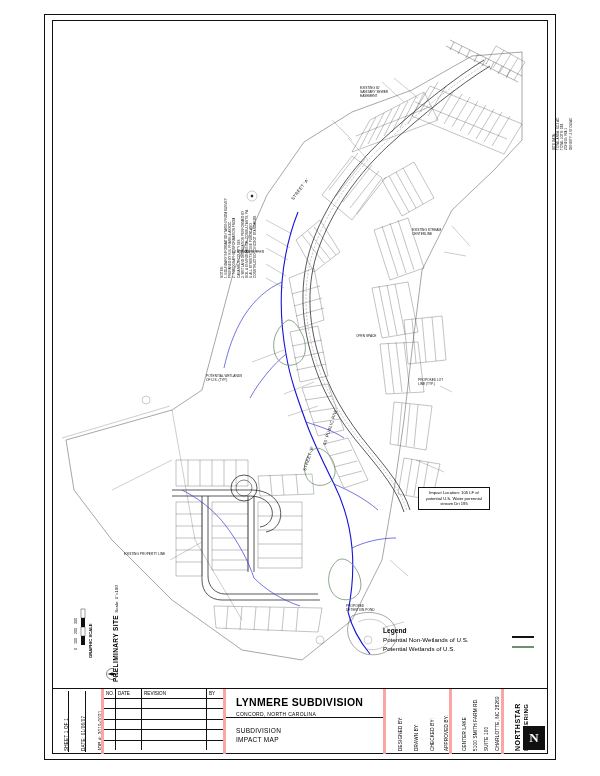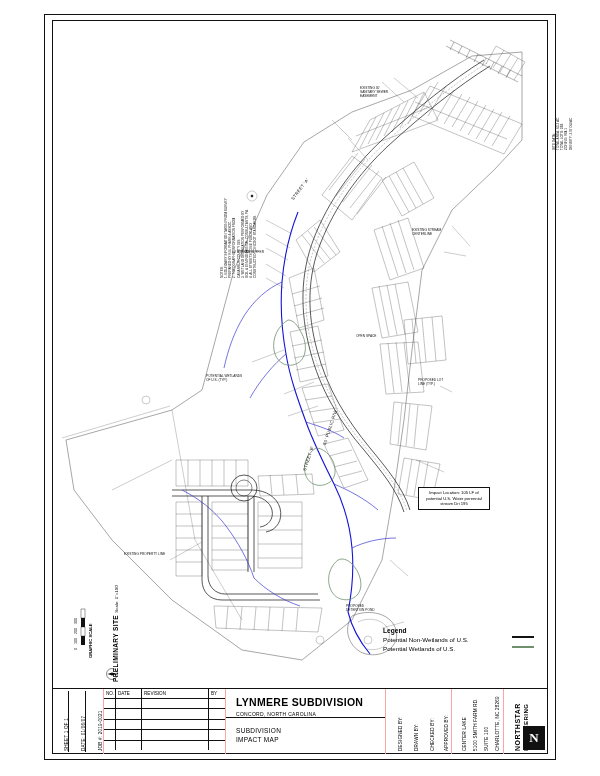--- a/index.html
+++ b/index.html
@@ -52,21 +52,21 @@
     left: 52px;
     top: 688px;
     width: 496px;
     height: 66px;
     border-top: 1px solid #111;
     box-sizing: border-box;
     display: flex;
     font-size: 5px;
   }
   .tb-cell {
-    border-right: 1px solid #fca5a5;
+    border-right: 3px solid #fca5a5;
     box-sizing: border-box;
     position: relative;
     overflow: hidden;
   }
   .tb-cell:last-child { border-right: none; }
 
   .tb-left { width: 52px; }
   .tb-rev  { width: 122px; }
   .tb-name { width: 160px; }
   .tb-sig  { width: 66px; }

